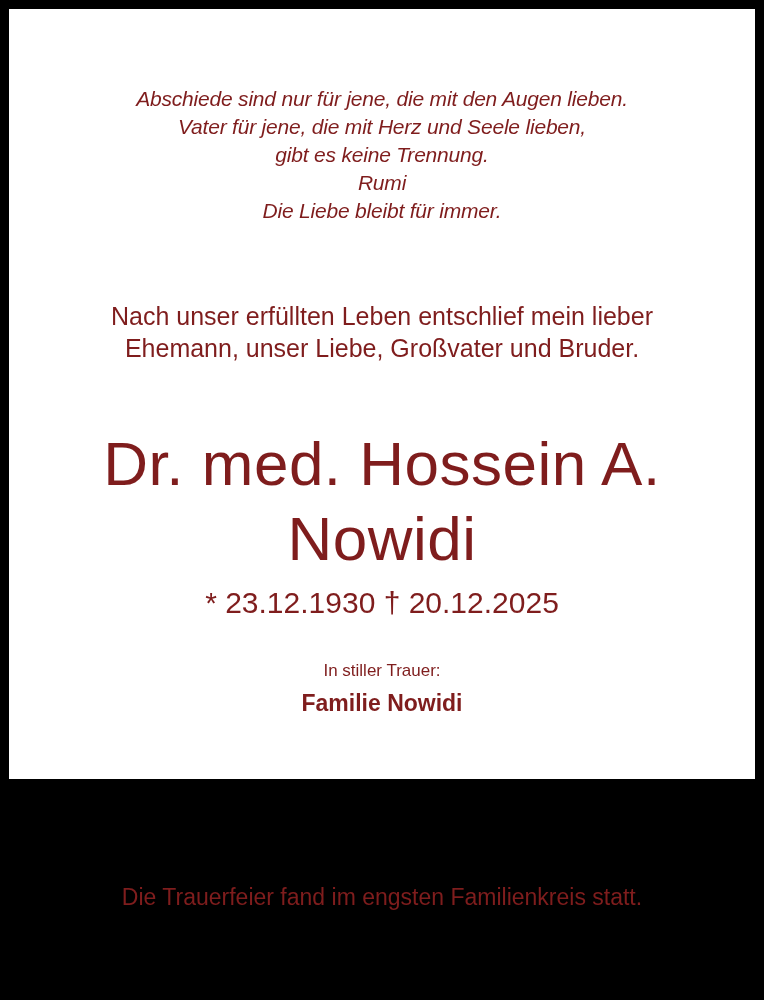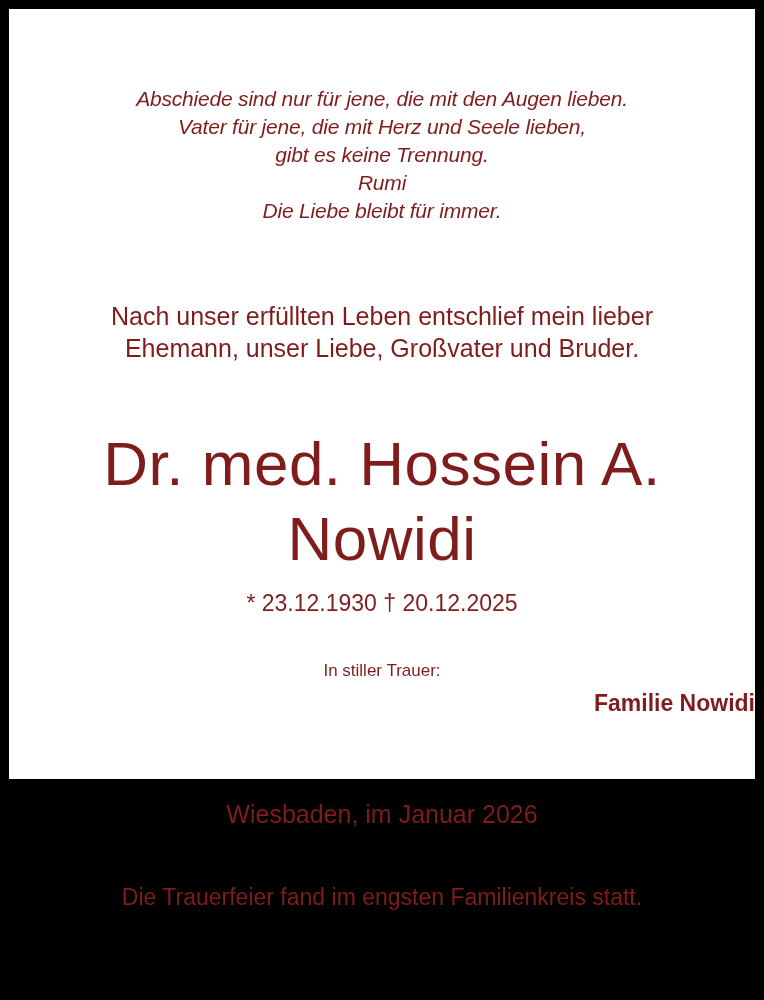--- a/index.html
+++ b/index.html
@@ -39,21 +39,21 @@
     .intro {
       font-size: 25px;
       line-height: 32px;
     }
     .name {
       font-size: 62px;
       line-height: 64px;
       letter-spacing: 0.5px;
     }
     .dates {
-      font-size: 23px;
+      font-size: 30px;
       line-height: 28px;
     }
     .mourn {
       font-size: 17px;
       line-height: 28px;
     }
     .family {
       font-size: 23px;
       line-height: 28px;
       font-weight: bold;
@@ -87,20 +87,19 @@
 
   <div>
     <div class="line name" style="top:423px;">Dr. med. Hossein A.</div>
     <div class="line name" style="top:498px;">Nowidi</div>
   </div>
 
   <div class="line dates" style="top:580px;">* 23.12.1930 † 20.12.2025</div>
 
   <div>
     <div class="line mourn" style="top:648px;">In stiller Trauer:</div>
-    <div class="line family" style="top:680px;text-align:right;">Familie Nowidi</div>
+    <div class="line family" style="top:680px;">Familie Nowidi</div>
   </div>
 
-  <div class="line place" style="top:790px;">Wiesbaden, im Januar 2026</div>
 
   <div class="line closing" style="top:873px;">Die Trauerfeier fand im engsten Familienkreis statt.</div>
 
 </div>
 
 </body></html>

